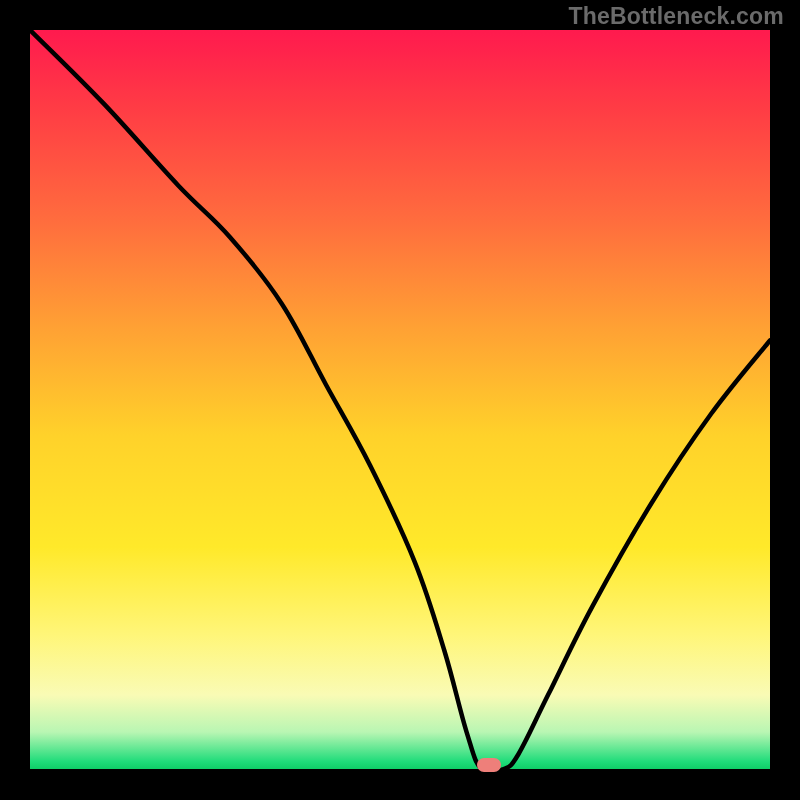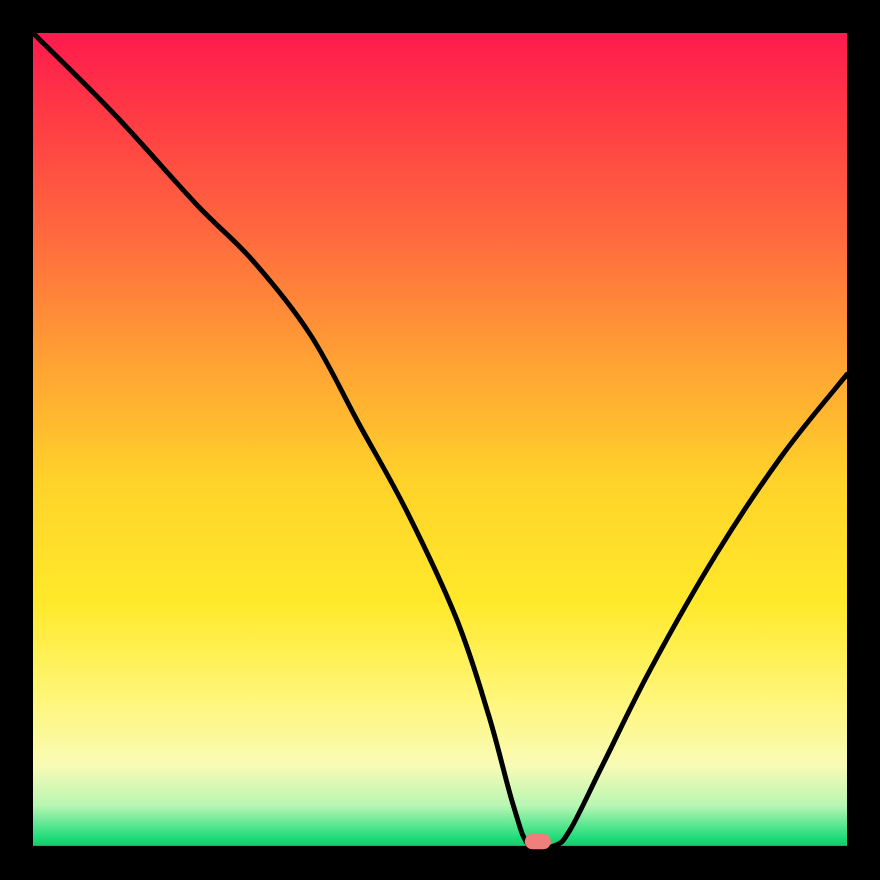--- a/index.html
+++ b/index.html
@@ -58,20 +58,21 @@
     width: 24px;
     height: 14px;
     border-radius: 7px;
     background: #ee7f7a;
   }
 </style>
 </head>
 <body>
 
 <div class="chart-wrap">
+  <div class="watermark">TheBottleneck.com</div>
 
   <div class="plot-area">
     <svg class="curve" width="740" height="739" viewBox="0 0 740 739">
       <path id="curve-path" fill="none" stroke="#000" stroke-width="4.5" stroke-linejoin="round" stroke-linecap="round" d="M 0 0 C 13.32 13.301999999999996, 47.36 45.96579999999999, 74 73.89999999999998 C 100.64 101.83419999999997, 125.356 131.24639999999994, 148 155.18999999999994 C 170.644 179.13359999999994, 181.15200000000002 185.63680000000005, 199.8 206.92000000000007 C 218.448 228.2032000000001, 234.28400000000002 246.82600000000002, 251.60000000000002 273.43 C 268.916 300.034, 280.016 325.4556, 296 354.71999999999997 C 311.984 383.98439999999994, 324.41600000000005 404.0852, 340.40000000000003 436.01 C 356.384 467.9348, 371.48 498.82499999999993, 384.8 532.0799999999999 C 398.12 565.3349999999999, 405.076 590.1654, 414.40000000000003 620.76 C 423.72400000000005 651.3546, 429.94 680.7668, 436.59999999999997 702.05 C 443.25999999999993 723.3331999999999, 444.73999999999995 732.349, 451.4 739 C 458.06 745.651, 466.94 741.6604, 473.6 739 C 480.26000000000005 736.3396, 480.408 737.522, 488.40000000000003 724.22 C 496.39200000000005 710.918, 504.68 691.7040000000001, 518 665.1 C 531.3199999999999 638.496, 543.752 611.0052, 562.4 576.42 C 581.048 541.8348, 600.288 507.5452, 621.6 472.96000000000004 C 642.912 438.37480000000005, 659.488 413.5444, 680.8000000000001 384.28000000000003 C 702.1120000000001 355.01560000000006, 729.344 323.6820000000001, 740 310.38000000000005"></path>
     </svg>
     <div id="marker" class="marker" style="left: 446.8px; top: 728px;"></div>
   </div>
 </div>
 
 </body></html>

